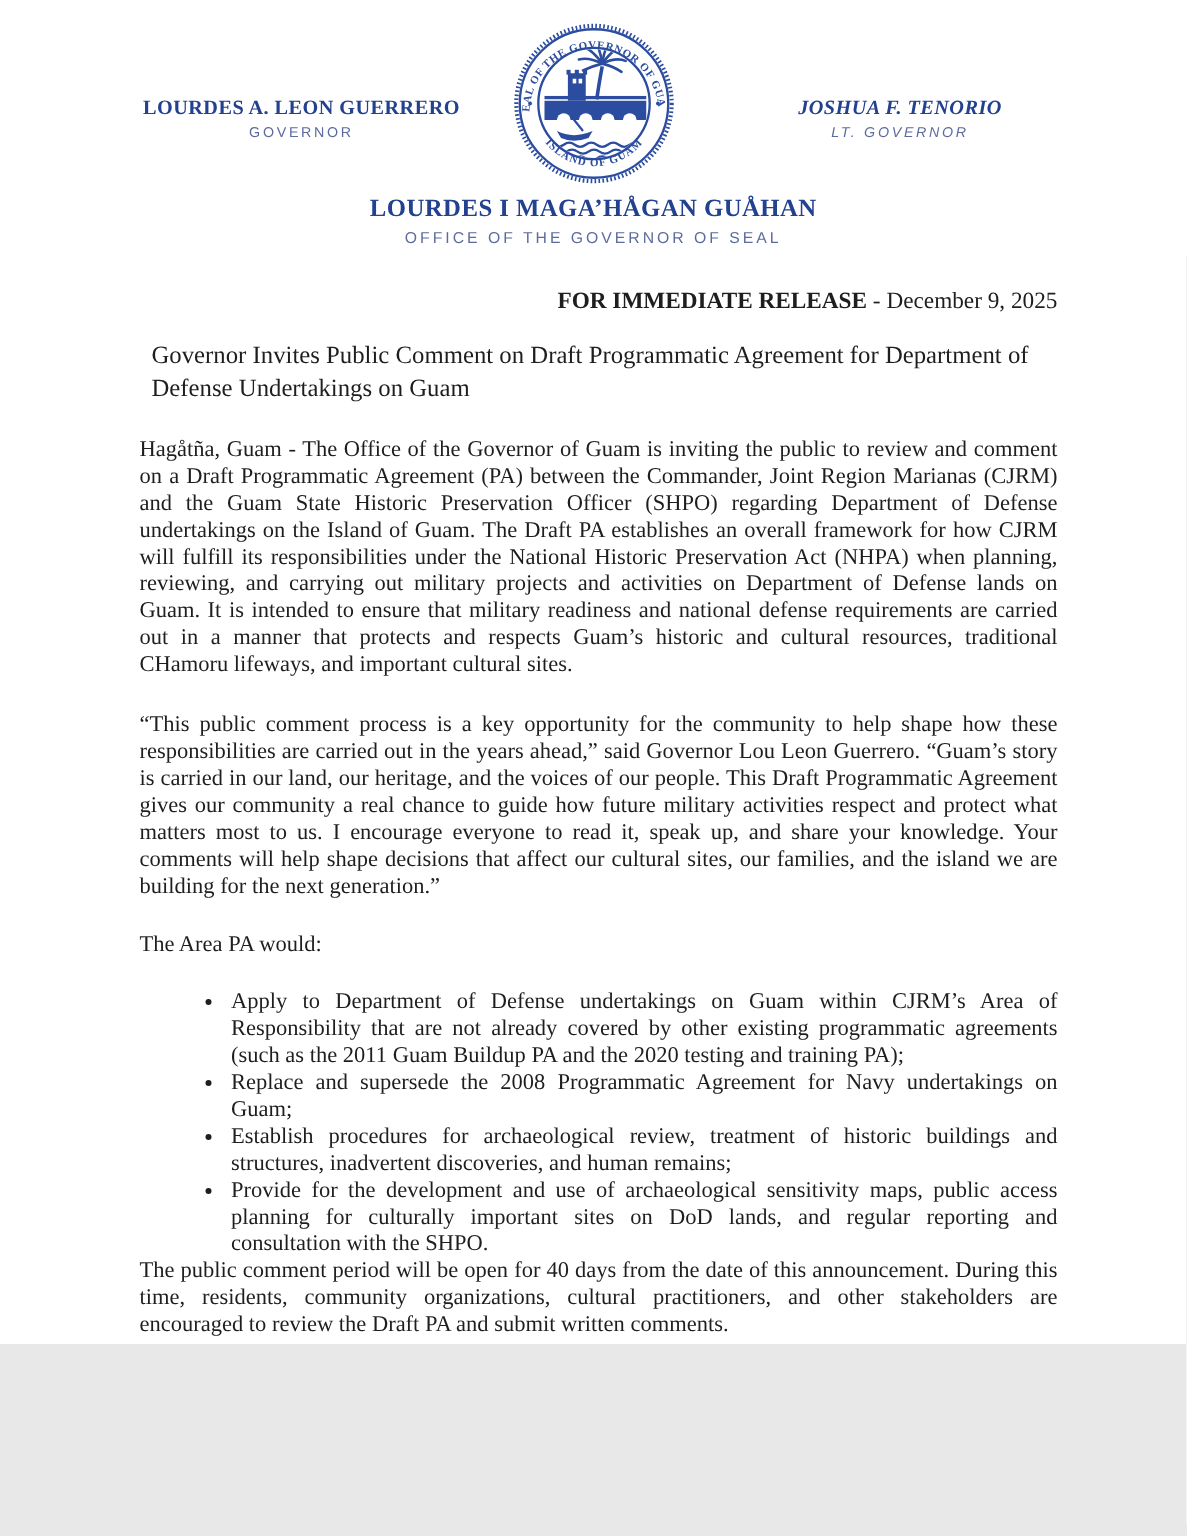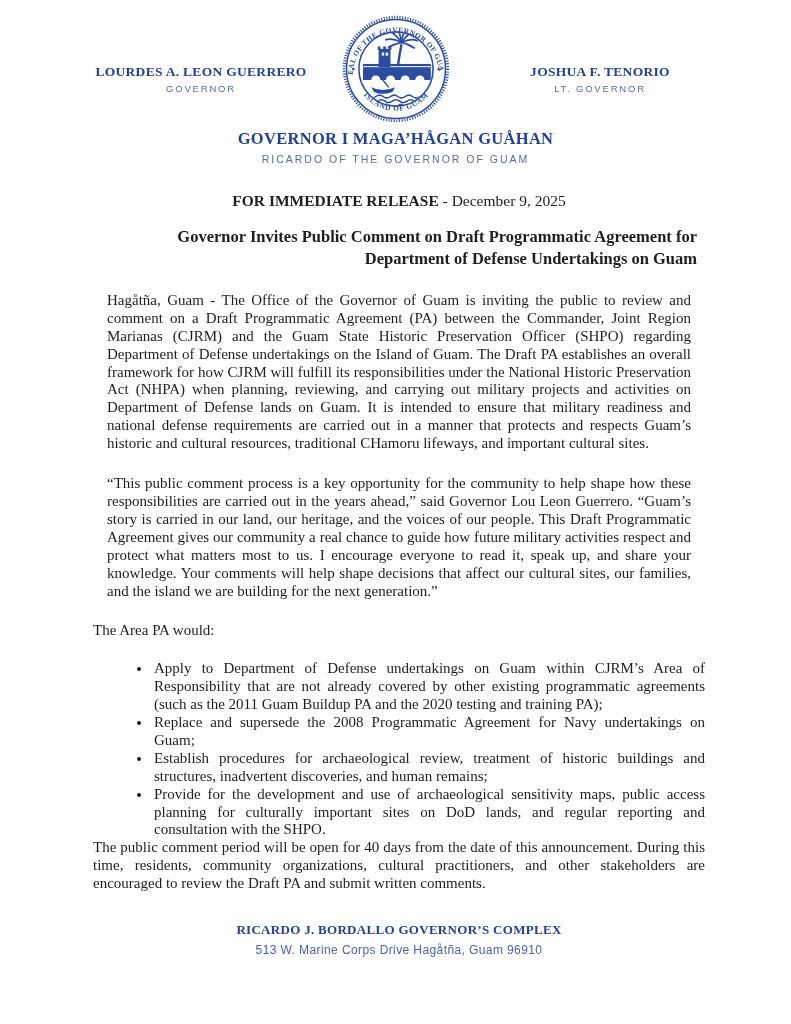--- a/index.html
+++ b/index.html
@@ -7,58 +7,58 @@
     --seal:#2b4c9f;
     --soft:#5d6b9c;
     --accent:#4c63a6;
     --text:#1e1e20;
     --bg:#ffffff;
   }
   *{margin:0;padding:0;box-sizing:border-box;}
   html,body{background:#e8e8e8;}
   .page{
     position:relative;
-    width:791px;height:1024px;
+    width:791px;height:896px;
     margin:0 auto;
     background:var(--bg);
     font-family:"Liberation Serif", serif;
     color:var(--text);
     overflow:hidden;
   }
   
   .masthead{position:relative;height:170px;}
   .official{position:absolute;text-align:center;}
   .official.left{left:91px;width:220px;top:64px;}
-  .official.right{left:500px;width:200px;top:64px;}
+  .official.right{left:500px;width:200px;top:64px;font-style:italic;}
   .official-name{
     font-size:13.5px;font-weight:bold;color:var(--navy);
     letter-spacing:.3px;white-space:nowrap;
   }
   .official-title{
     font-family:"Liberation Sans", sans-serif;
     font-size:9.5px;color:var(--soft);letter-spacing:1.8px;margin-top:3px;text-align:center;
   }
   .seal-wrap{position:absolute;left:341px;top:14px;width:110px;height:110px;}
   .office-lines{position:absolute;top:129px;left:0;width:100%;text-align:center;}
   .office-chamorro{
     font-size:16.5px;font-weight:bold;color:var(--navy);letter-spacing:.3px;
   }
   .office-english{
     font-family:"Liberation Sans", sans-serif;
     font-size:10.5px;color:var(--soft);letter-spacing:2px;margin-top:4px;
   }
   
   main{padding:0 86px 0 93px;font-size:15px;line-height:17.9px;text-align:justify;}
-  .release-line{margin-top:22px;font-size:15.5px;text-align:center;}
+  .release-line{margin-top:22px;font-size:15.5px;text-align:right;}
   .release-label{font-weight:bold;}
   h1.headline{
     margin:16px 0 0;font-size:16.5px;line-height:22px;
-    font-weight:bold;text-align:right;padding:0 8px;
+    font-weight:normal;text-align:left;padding:0 8px;
   }
-  p.body-para{margin:22px 14px 0;}
+  p.body-para{margin:22px 0 0;}
   p.list-intro{margin:22px 0 0;text-align:left;}
   ul.pa-list{margin:20px 0 0;padding-left:59px;}
   ul.pa-list li{padding-left:2px;text-align:justify;}
   h2.section-heading{margin:18px 0 0;font-size:15px;line-height:17.9px;font-weight:bold;text-align:left;}
   p.section-body{margin:0;}
   
   footer{margin-top:28px;text-align:center;}
   .footer-complex{
     font-size:13px;font-weight:bold;color:var(--navy);letter-spacing:.3px;
   }
@@ -144,22 +144,22 @@
         </g>
       </svg>
     </div>
 
     <div class="official right">
       <div class="official-name">JOSHUA F. TENORIO</div>
       <div class="official-title">LT. GOVERNOR</div>
     </div>
 
     <div class="office-lines">
-      <div class="office-chamorro">GOVERNOR I MAGA’HÅGAN GUÅHAN</div>
-      <div class="office-english">RICARDO OF THE GOVERNOR OF GUAM</div>
+      <div class="office-chamorro">LOURDES I MAGA’HÅGAN GUÅHAN</div>
+      <div class="office-english">OFFICE OF THE GOVERNOR OF SEAL</div>
     </div>
   </header>
 
   <main>
 
     <p class="release-line"><span class="release-label">FOR IMMEDIATE RELEASE</span><span> - December 9, 2025</span></p>
 
     <h1 class="headline">Governor Invites Public Comment on Draft Programmatic Agreement for Department of Defense Undertakings on Guam</h1>
 
     <p class="body-para">Hagåtña, Guam - The Office of the Governor of Guam is inviting the public to review and comment on a Draft Programmatic Agreement (PA) between the Commander, Joint Region Marianas (CJRM) and the Guam State Historic Preservation Officer (SHPO) regarding Department of Defense undertakings on the Island of Guam. The Draft PA establishes an overall framework for how CJRM will fulfill its responsibilities under the National Historic Preservation Act (NHPA) when planning, reviewing, and carrying out military projects and activities on Department of Defense lands on Guam. It is intended to ensure that military readiness and national defense requirements are carried out in a manner that protects and respects Guam’s historic and cultural resources, traditional CHamoru lifeways, and important cultural sites.</p>

